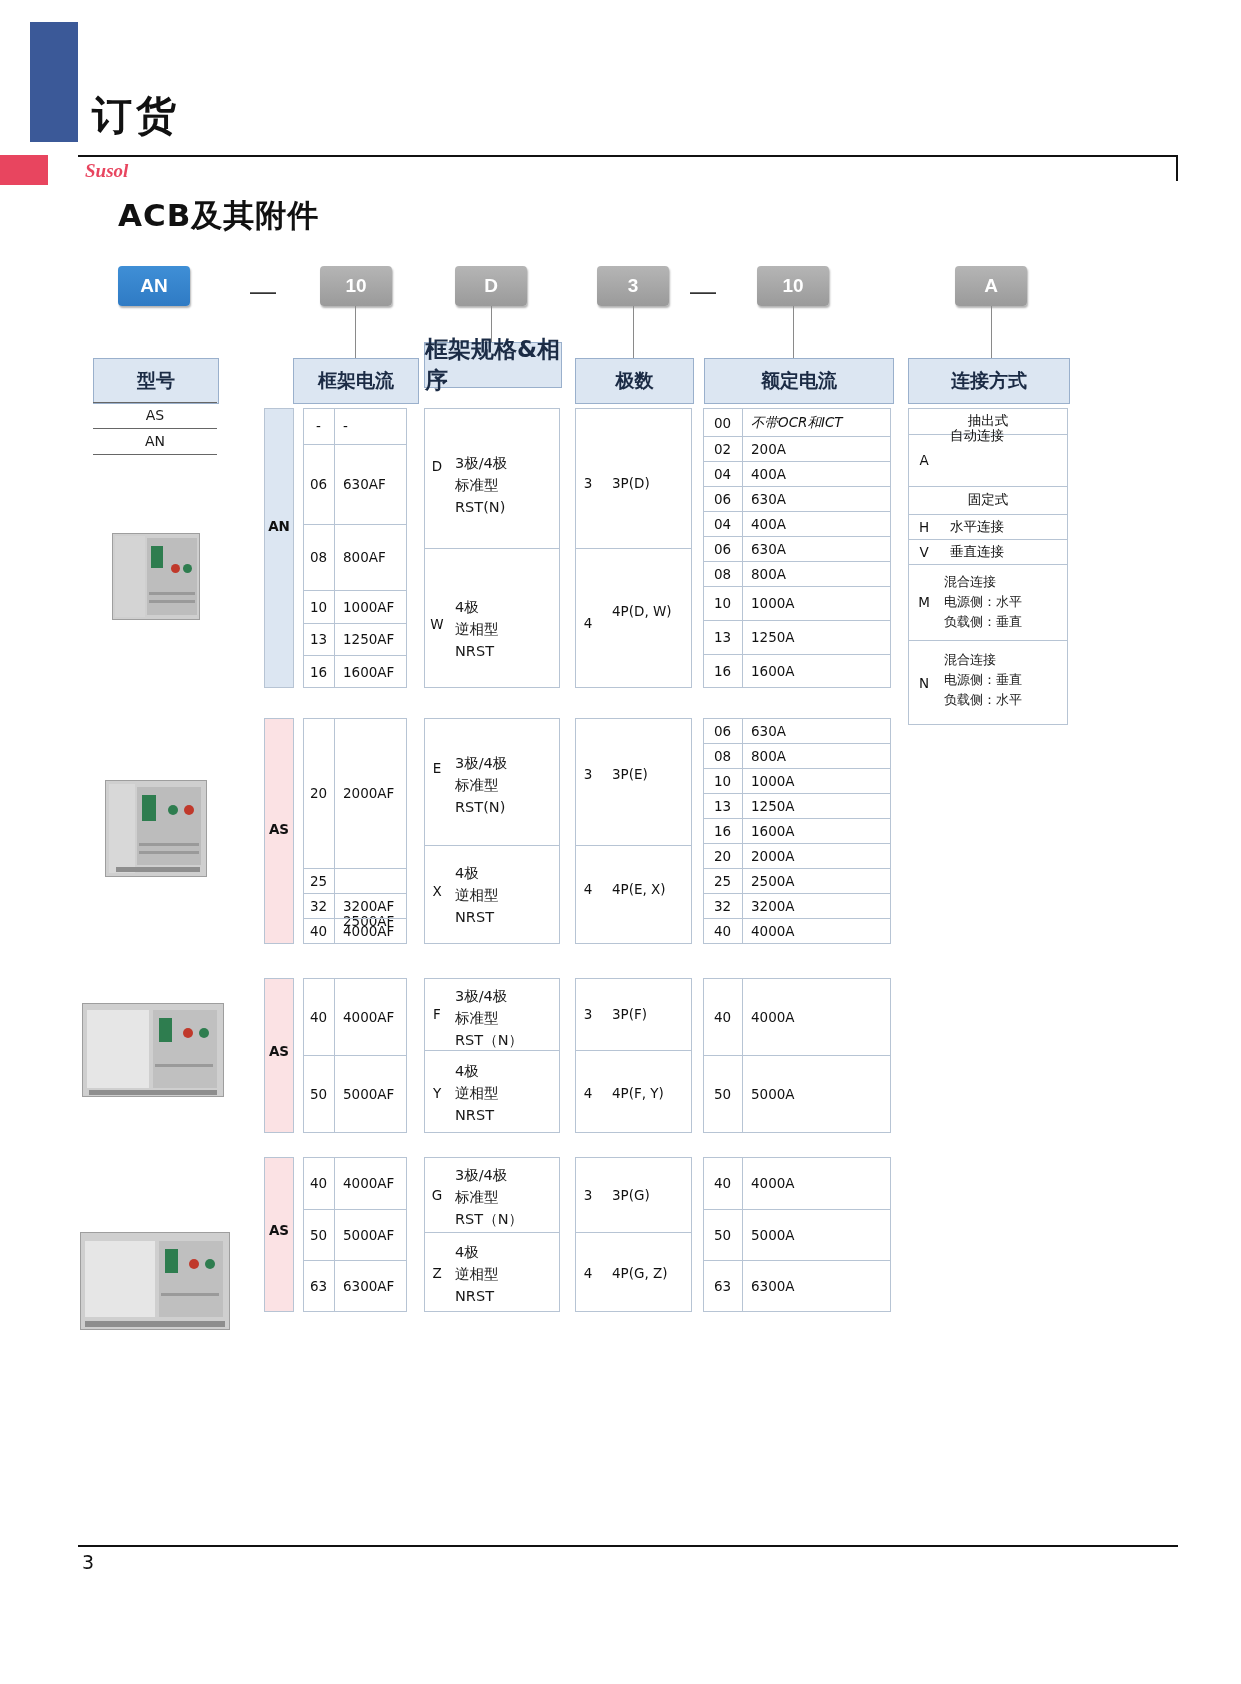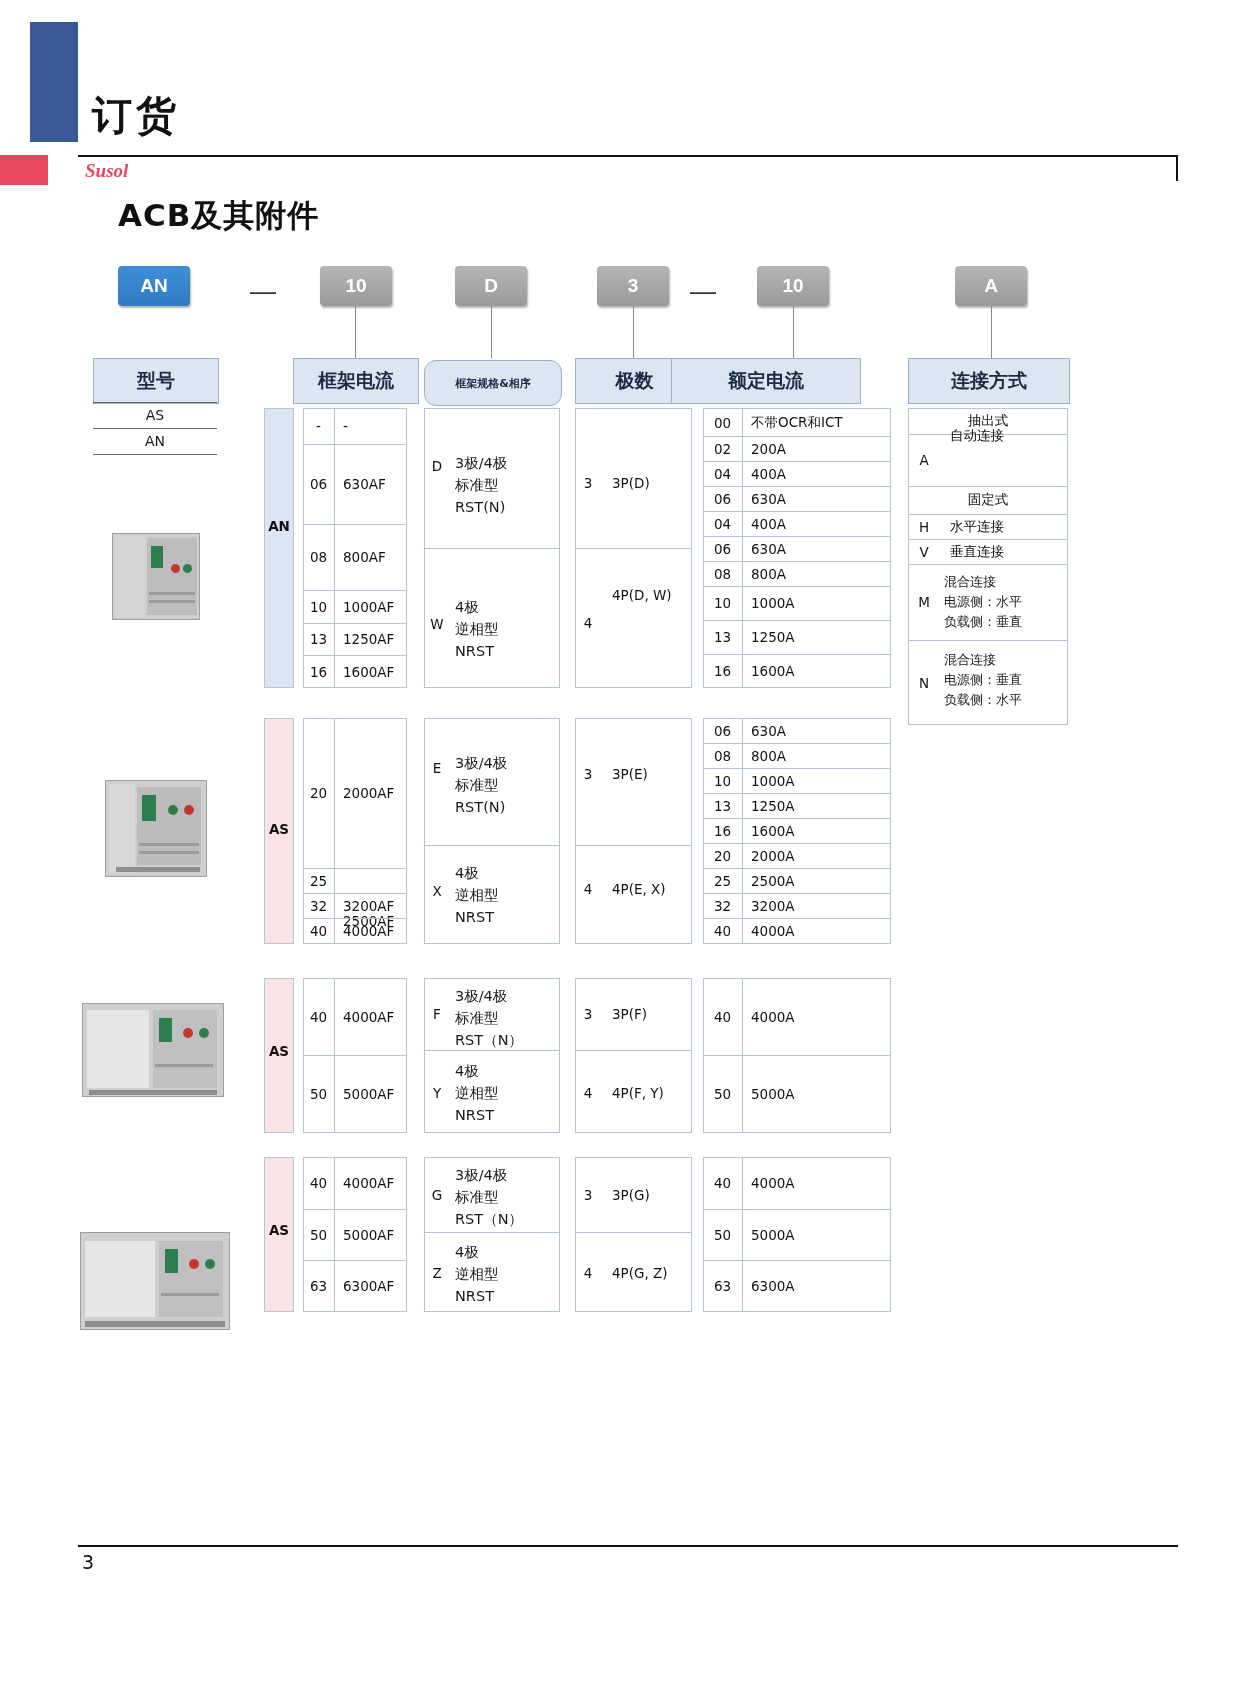--- a/index.html
+++ b/index.html
@@ -74,23 +74,23 @@
 <div class="chip grey" style="left:955px;top:266px;width:72px;">A</div>
 
 <div class="leader" style="left:355px;top:306px;height:52px;"></div>
 <div class="leader" style="left:491px;top:306px;height:52px;"></div>
 <div class="leader" style="left:633px;top:306px;height:52px;"></div>
 <div class="leader" style="left:793px;top:306px;height:52px;"></div>
 <div class="leader" style="left:991px;top:306px;height:52px;"></div>
 
 <div class="hd" style="left:93px;top:358px;width:124px;height:44px;">型号</div>
 <div class="hd" style="left:293px;top:358px;width:124px;height:44px;">框架电流</div>
-<div class="hd" style="left:424px;top:360px;width:136px;height:44px;font-size:11px;border-radius:12px;">框架规格&amp;相序</div>
+<div class="hd" style="left:424px;top:342px;width:136px;height:44px;font-size:23px;">框架规格&amp;相序</div>
 <div class="hd" style="left:575px;top:358px;width:117px;height:44px;">极数</div>
-<div class="hd" style="left:671px;top:358px;width:188px;height:44px;">额定电流</div>
+<div class="hd" style="left:704px;top:358px;width:188px;height:44px;">额定电流</div>
 <div class="hd" style="left:908px;top:358px;width:160px;height:44px;">连接方式</div>
 
 <div class="thin-rule" style="left:93px;top:402px;width:124px;background:#666;"></div>
 <div class="model-sub" style="left:93px;top:402px;width:124px;height:26px;">AS</div>
 <div class="thin-rule" style="left:93px;top:428px;width:124px;background:#666;"></div>
 <div class="model-sub" style="left:93px;top:428px;width:124px;height:26px;">AN</div>
 <div class="thin-rule" style="left:93px;top:454px;width:124px;background:#666;"></div>
 
 <div class="photo" style="left:112px;top:533px;width:86px;height:85px;">
   <div class="panel" style="left:2px;top:2px;width:30px;height:81px;background:#d4d4d4;"></div>
@@ -175,26 +175,26 @@
   <div>4极</div>
   <div>逆相型</div>
   <div>NRST</div>
 </div>
 
 <div class="box" style="left:575px;top:408px;width:117px;height:280px;"></div>
 <div class="thin-rule" style="left:575px;top:548px;width:117px;"></div>
 <div class="cell cc" style="left:575px;top:472px;width:26px;height:22px;">3</div>
 <div class="cell cl" style="left:604px;top:472px;width:84px;height:22px;">3P(D)</div>
 <div class="cell cc" style="left:575px;top:612px;width:26px;height:22px;">4</div>
-<div class="cell cl" style="left:604px;top:584px;width:88px;height:22px;text-align:right;">4P(D, W)</div>
+<div class="cell cl" style="left:604px;top:600px;width:88px;height:22px;text-align:right;">4P(D, W)</div>
 
 <div class="box" style="left:703px;top:408px;width:188px;height:280px;"></div>
 <div class="v-rule" style="left:742px;top:408px;height:280px;"></div>
 <div class="cell cc" style="left:703px;top:410px;width:39px;height:26px;">00</div>
-<div class="cell cl" style="left:743px;top:410px;width:146px;height:26px;">不带OCR和ICT</div>
+<div class="cell cl" style="left:743px;top:410px;width:146px;height:26px;font-style:italic;">不带OCR和ICT</div>
 <div class="thin-rule" style="left:703px;top:436px;width:188px;"></div>
 <div class="cell cc" style="left:703px;top:436px;width:39px;height:25px;">02</div>
 <div class="cell cl" style="left:743px;top:436px;width:146px;height:25px;">200A</div>
 <div class="thin-rule" style="left:703px;top:461px;width:188px;"></div>
 <div class="cell cc" style="left:703px;top:461px;width:39px;height:25px;">04</div>
 <div class="cell cl" style="left:743px;top:461px;width:146px;height:25px;">400A</div>
 <div class="thin-rule" style="left:703px;top:486px;width:188px;"></div>
 <div class="cell cc" style="left:703px;top:486px;width:39px;height:25px;">06</div>
 <div class="cell cl" style="left:743px;top:486px;width:146px;height:25px;">630A</div>
 <div class="thin-rule" style="left:703px;top:511px;width:188px;"></div>

